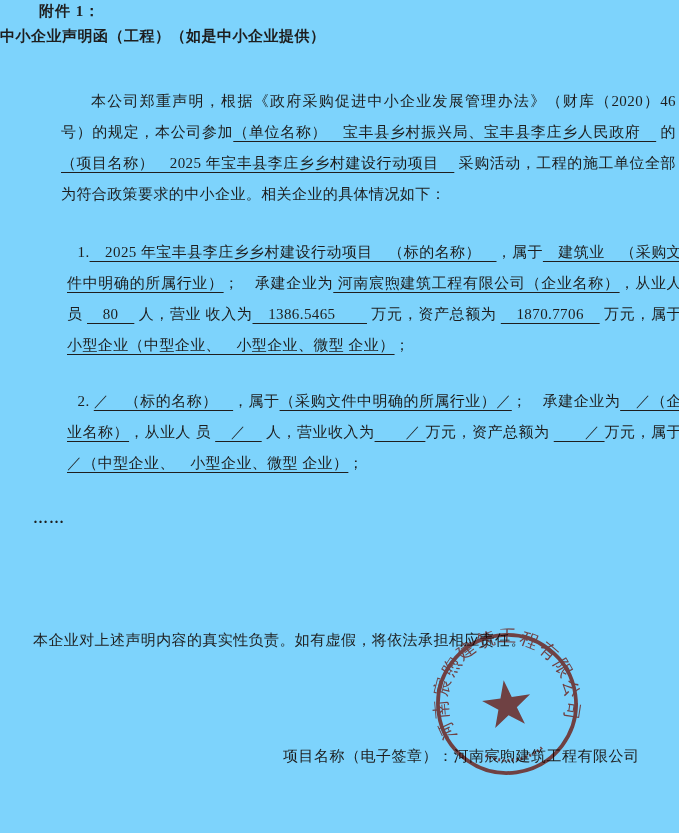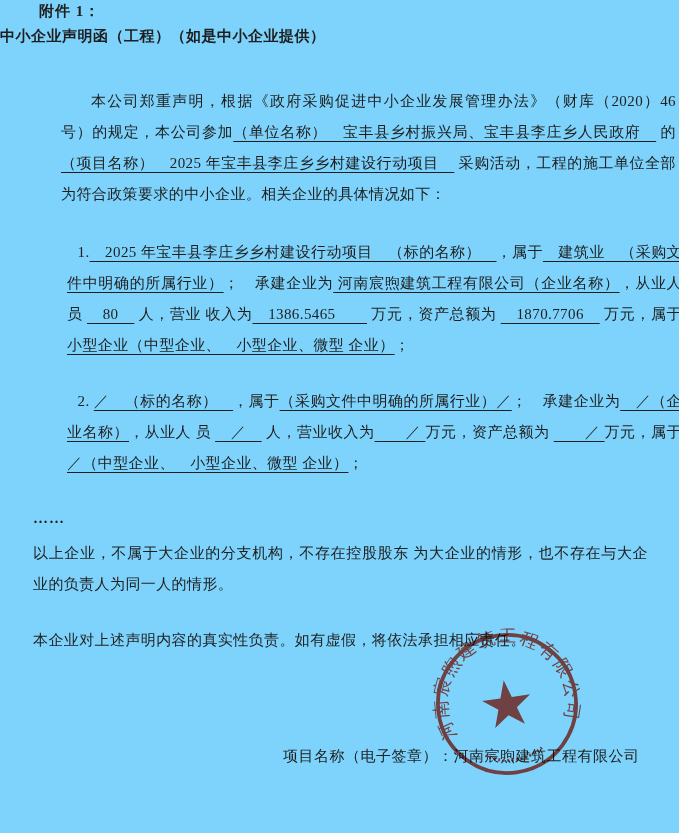--- a/index.html
+++ b/index.html
@@ -64,21 +64,20 @@
   <div class="abs title">中小企业声明函（工程）（如是中小企业提供）</div>
 
   <div class="abs para indent2" style="top:86px;"><span>本公司郑重声明，根据《政府采购促进中小企业发展管理办法》（财库（2020）46 号）的规定，本公司参加</span><span class="u">（单位名称）　宝丰县乡村振兴局、宝丰县李庄乡人民政府　</span><span> 的</span><span class="u">（项目名称）　2025 年宝丰县李庄乡乡村建设行动项目　</span><span> 采购活动，工程的施工单位全部为符合政策要求的中小企业。相关企业的具体情况如下：</span></div>
 
   <div class="abs para indent1" style="top:237px;"><span>1.</span><span class="u">　2025 年宝丰县李庄乡乡村建设行动项目　（标的名称）　</span><span>，属于</span><span class="u">　建筑业　（采购文件中明确的所属行业）</span><span>；　承建企业为</span><span class="u"> 河南宸煦建筑工程有限公司（企业名称）</span><span>，从业人员 </span><span class="u">　80　</span><span> 人，营业 收入为</span><span class="u">　1386.5465　　</span><span> 万元，资产总额为 </span><span class="u">　1870.7706　</span><span> 万元，属于</span><span class="u"> 小型企业（中型企业、　小型企业、微型 企业）</span><span>；</span></div>
 
   <div class="abs para indent1" style="top:386px;"><span>2. </span><span class="u">／　（标的名称）　</span><span>，属于</span><span class="u">（采购文件中明确的所属行业）／</span><span>；　承建企业为</span><span class="u">　／（企业名称）</span><span>，从业人 员 </span><span class="u">　／　</span><span> 人，营业收入为</span><span class="u">　　／ </span><span>万元，资产总额为 </span><span class="u">　　／ </span><span>万元，属于</span><span class="u">　／（中型企业、　小型企业、微型 企业）</span><span>；</span></div>
 
   <div class="abs para ellipsis" style="top:503px;">……</div>
 
-  <div class="abs para" style="top:538px;">以上企业，不属于大企业的分支机构，不存在控股股东 为大企业的情形，也不存在与大企业的负责人为同一人的情形。</div>
 
   <div class="abs para" style="top:625px;">本企业对上述声明内容的真实性负责。如有虚假，将依法承担相应责任。</div>
 
   <div class="abs sig-line">
     <span>项目名称（电子签章）：</span><span>河南宸煦建筑工程有限公司</span>
   </div>
 
 
   <div class="abs seal">
     <svg viewBox="0 0 200 200" xmlns="http://www.w3.org/2000/svg">

